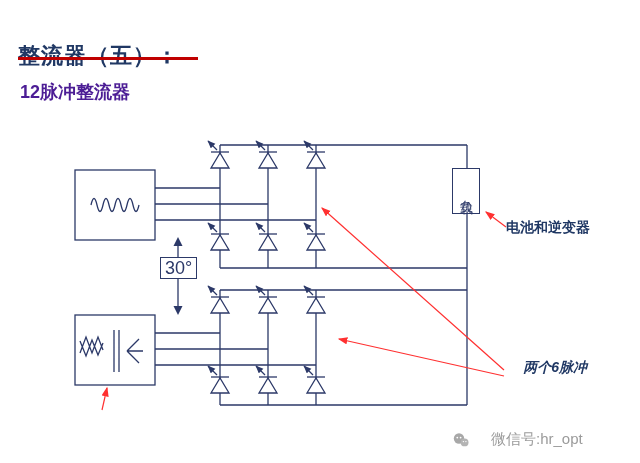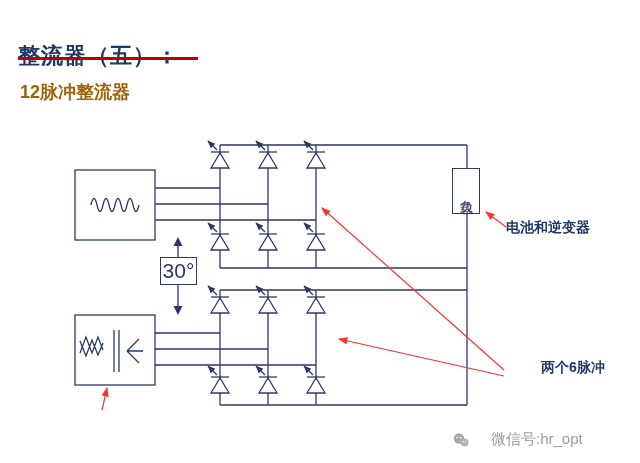--- a/index.html
+++ b/index.html
@@ -10,43 +10,43 @@
   }
   .title{
     position:absolute;left:18px;top:18px;font-size:22px;font-weight:bold;
     color:var(--navy-title,#203864);letter-spacing:1px;white-space:nowrap;margin-top:23px;
   }
   .title-underline{
     position:absolute;left:18px;top:57px;width:180px;height:3px;
     background:var(--red-dark,#c00000);
   }
   .subtitle{
-    position:absolute;left:20px;top:80px;font-size:18px;font-weight:bold;color:#a16207;
+    position:absolute;left:20px;top:80px;font-size:18px;font-weight:bold;color:#4c1d95;
     white-space:nowrap;
   }
   svg.diagram{position:absolute;left:0;top:0;}
   .circuit{stroke:var(--navy,#2c3968);stroke-width:1.3;fill:none;}
   .ann{stroke:var(--red,#ff3030);stroke-width:1.2;fill:none;}
   .fill-navy{fill:var(--navy,#2c3968);stroke:none;}
   #na path{fill:var(--navy,#2c3968);}
   #ra path{fill:var(--red,#ff3030);}
   .boxlabel{
     position:absolute;border:1.3px solid var(--navy,#2c3968);background:#fff;
     display:flex;align-items:center;justify-content:center;
     color:var(--navy,#2c3968);box-sizing:border-box;
   }
   .load-box{left:452px;top:168px;width:28px;height:46px;font-size:13px;}
   .load-box span{writing-mode:vertical-rl;text-orientation:upright;letter-spacing:2px;}
-  .angle-box{left:160px;top:257px;width:37px;height:28px;font-size:21px;}
+  .angle-box{left:160px;top:257px;width:37px;height:22px;font-size:18px;}
   .anno-label{
     position:absolute;color:var(--navy-title,#203864);
     font-size:14px;font-weight:600;white-space:nowrap;
   }
   .label-battery{left:506px;top:219px;}
-  .label-bridges{left:531px;top:357px;width:84px;text-align:center;line-height:1.5;white-space:normal;}
+  .label-bridges{left:503px;top:357px;width:84px;text-align:right;line-height:1.5;white-space:normal;font-style:italic;}
   .label-transformer{left:62px;top:411px;}
   .footer{
     position:absolute;left:452px;top:430px;display:flex;align-items:center;gap:21px;
     color:var(--gray,#9b9b9b);font-size:15px;white-space:nowrap;
   }
 </style>
 </head>
 <body>
 
 <div class="slide">

